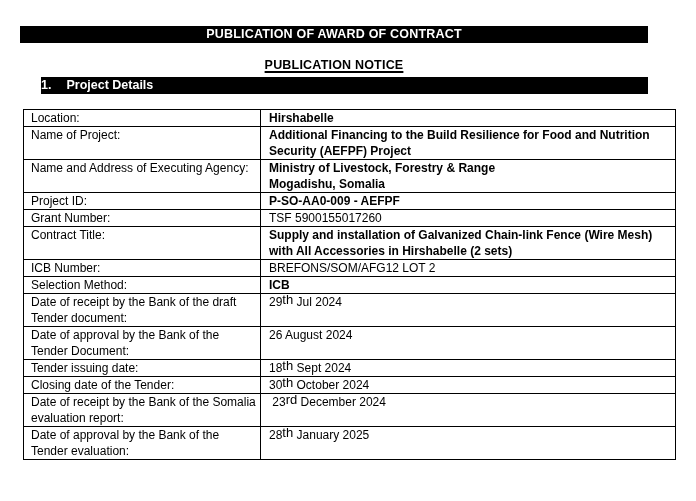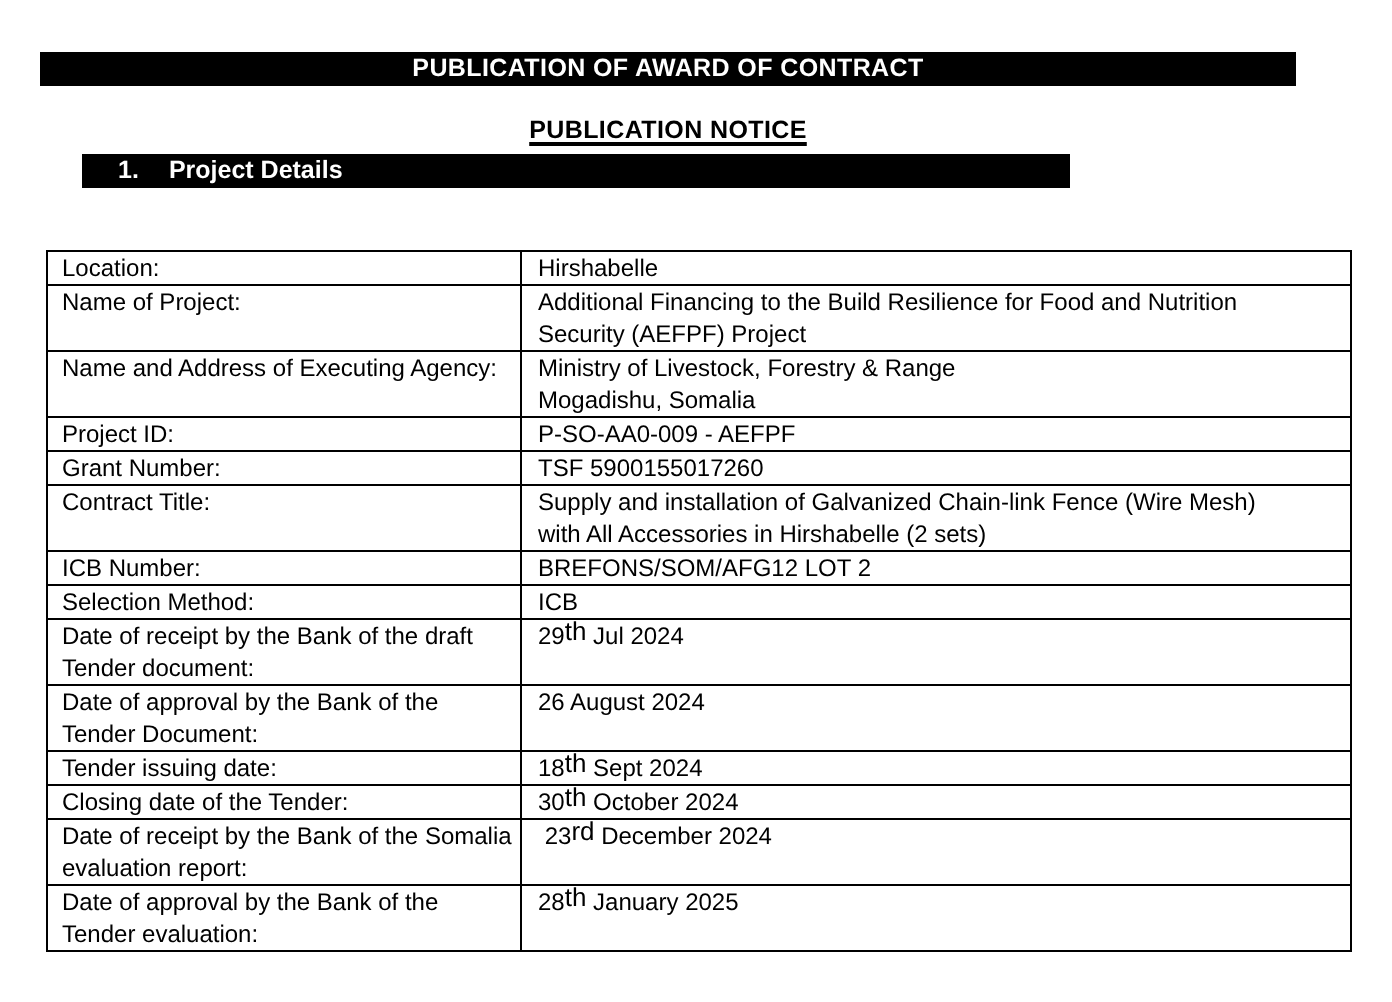--- a/index.html
+++ b/index.html
@@ -40,48 +40,47 @@
     line-height: 15px;
     text-decoration: underline;
     text-decoration-thickness: 2px;
     text-underline-offset: 2px;
     letter-spacing: 0.2px;
   }
   
   .section-bar {
     position: absolute;
     left: 41px; top: 77px;
-    width: 494px; height: 17px;
+    width: 607px; height: 17px;
     background: #000000;
     color: #ffffff;
     font-weight: bold;
     font-size: 12.5px;
     line-height: 17px;
-    padding-left: 18px;
+    padding-left: 0;
   }
   .section-bar .sec-num { display: inline-block; margin-right: 15px; }
   
   .details-table {
     position: absolute;
     left: 23px; top: 109px;
     width: 652px;
     border-collapse: collapse;
     table-layout: fixed;
     font-size: 12px;
-    margin-top: 16px;
   }
   .details-table td {
     border: 1px solid #000000;
     vertical-align: top;
     line-height: 16px;
     padding: 0 4px 0 7px;
   }
   .details-table td.label-cell { width: 237px; }
   .details-table td.value-cell { width: 415px; padding-left: 8px; }
-  .value-bold { font-weight: normal; }
+  .value-bold { font-weight: bold; }
   .cell-line { white-space: nowrap; }
   .sup {
     font-size: 13px;
     vertical-align: top;
     position: relative;
     top: -1px;
     line-height: 1;
   }
 </style>
 </head>

